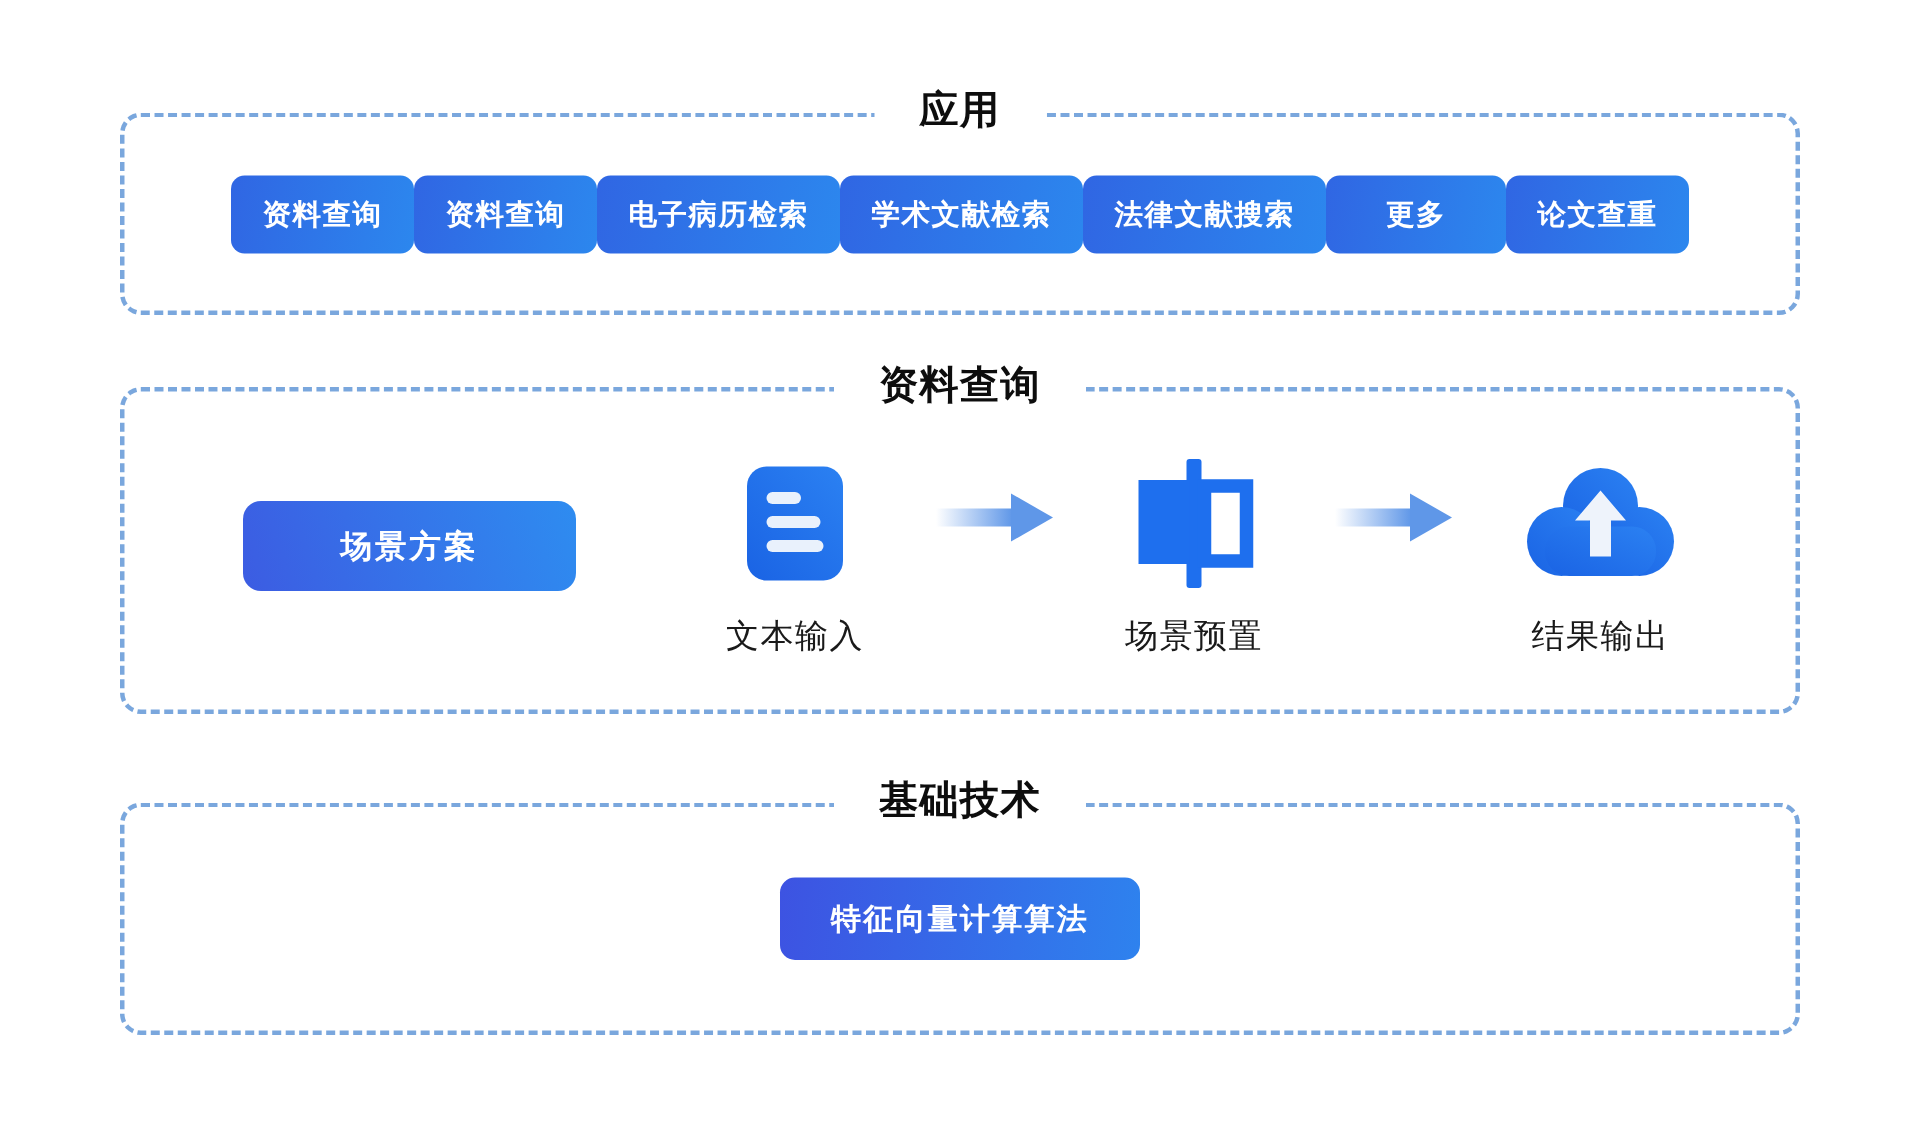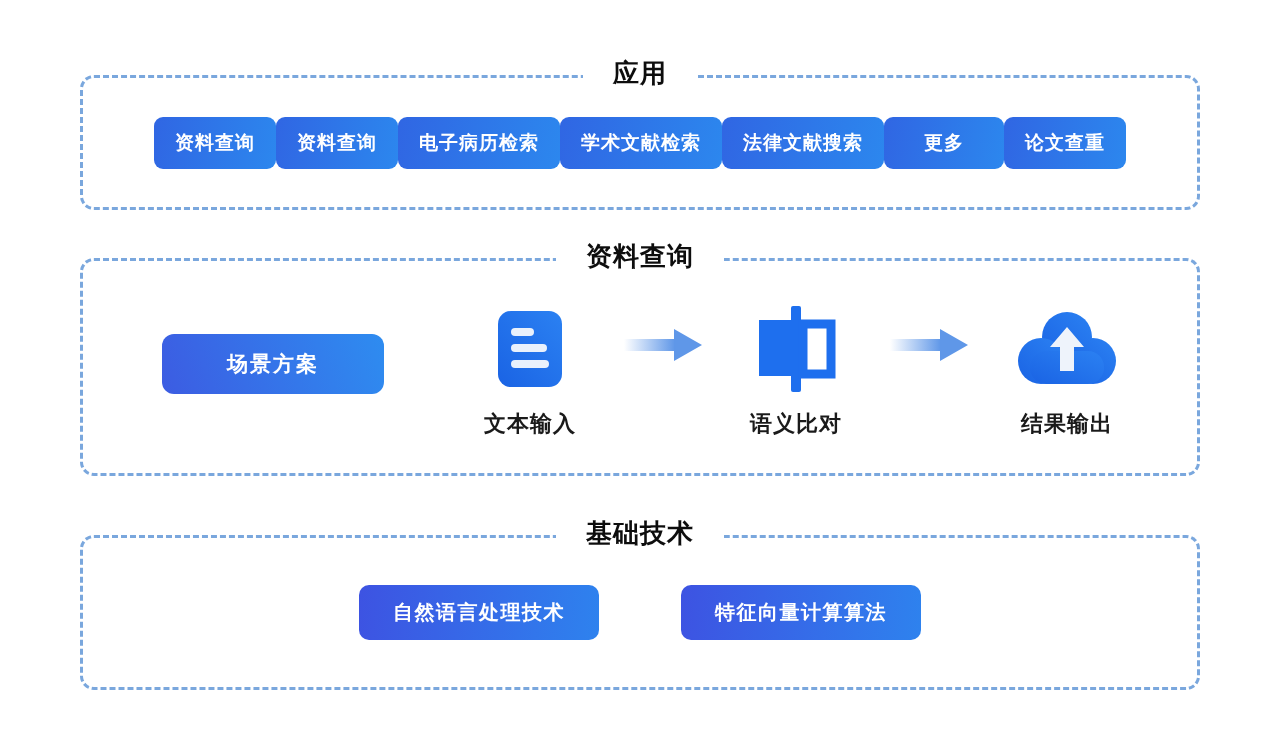--- a/index.html
+++ b/index.html
@@ -76,21 +76,21 @@
     margin-bottom: 20px;
   }
   .flow-item {
     display: flex;
     flex-direction: column;
     align-items: center;
     gap: 20px;
   }
   .flow-label {
     font-size: 22px;
-    font-weight: 700;
+    font-weight: 400;
     color: #1a1a1a;
     letter-spacing: 1px;
   }
   .flow-arrow { margin: 0 48px 58px 48px; }
   .icon-box { height: 80px; display: flex; align-items: center; justify-content: center; }
   
   #sec-tech { margin-top: 59px; height: 155px; }
   .tech-row {
     height: 100%;
     display: flex;
@@ -164,21 +164,21 @@
     </svg>
 
     <div class="flow-item">
       <div class="icon-box">
         <svg width="82" height="86" viewBox="0 0 82 86">
           <rect x="36" y="0" width="10" height="86" rx="2" fill="#1e6fee"></rect>
           <rect x="4" y="14" width="34" height="56" fill="#1e6fee"></rect>
           <rect x="48" y="18" width="28" height="50" fill="none" stroke="#1e6fee" stroke-width="9"></rect>
         </svg>
       </div>
-      <div class="flow-label">语义比对</div>
+      <div class="flow-label">场景预置</div>
     </div>
 
     <svg class="flow-arrow" width="78" height="34" viewBox="0 0 78 34">
       <rect x="0" y="11" width="51" height="12" fill="url(#arrg1)"></rect>
       <polygon points="50,1 78,17 50,33" fill="#5f97e8"></polygon>
     </svg>
 
     <div class="flow-item">
       <div class="icon-box">
         <svg width="102" height="80" viewBox="0 0 102 80">
@@ -197,16 +197,15 @@
       </div>
       <div class="flow-label">结果输出</div>
     </div>
 
   </div>
 </div>
 
 <div class="section" id="sec-tech">
   <div class="section-title">基础技术</div>
   <div class="tech-row">
-    <button class="tech-btn">自然语言处理技术</button>
     <button class="tech-btn">特征向量计算算法</button>
   </div>
 </div>
 
 </body></html>

